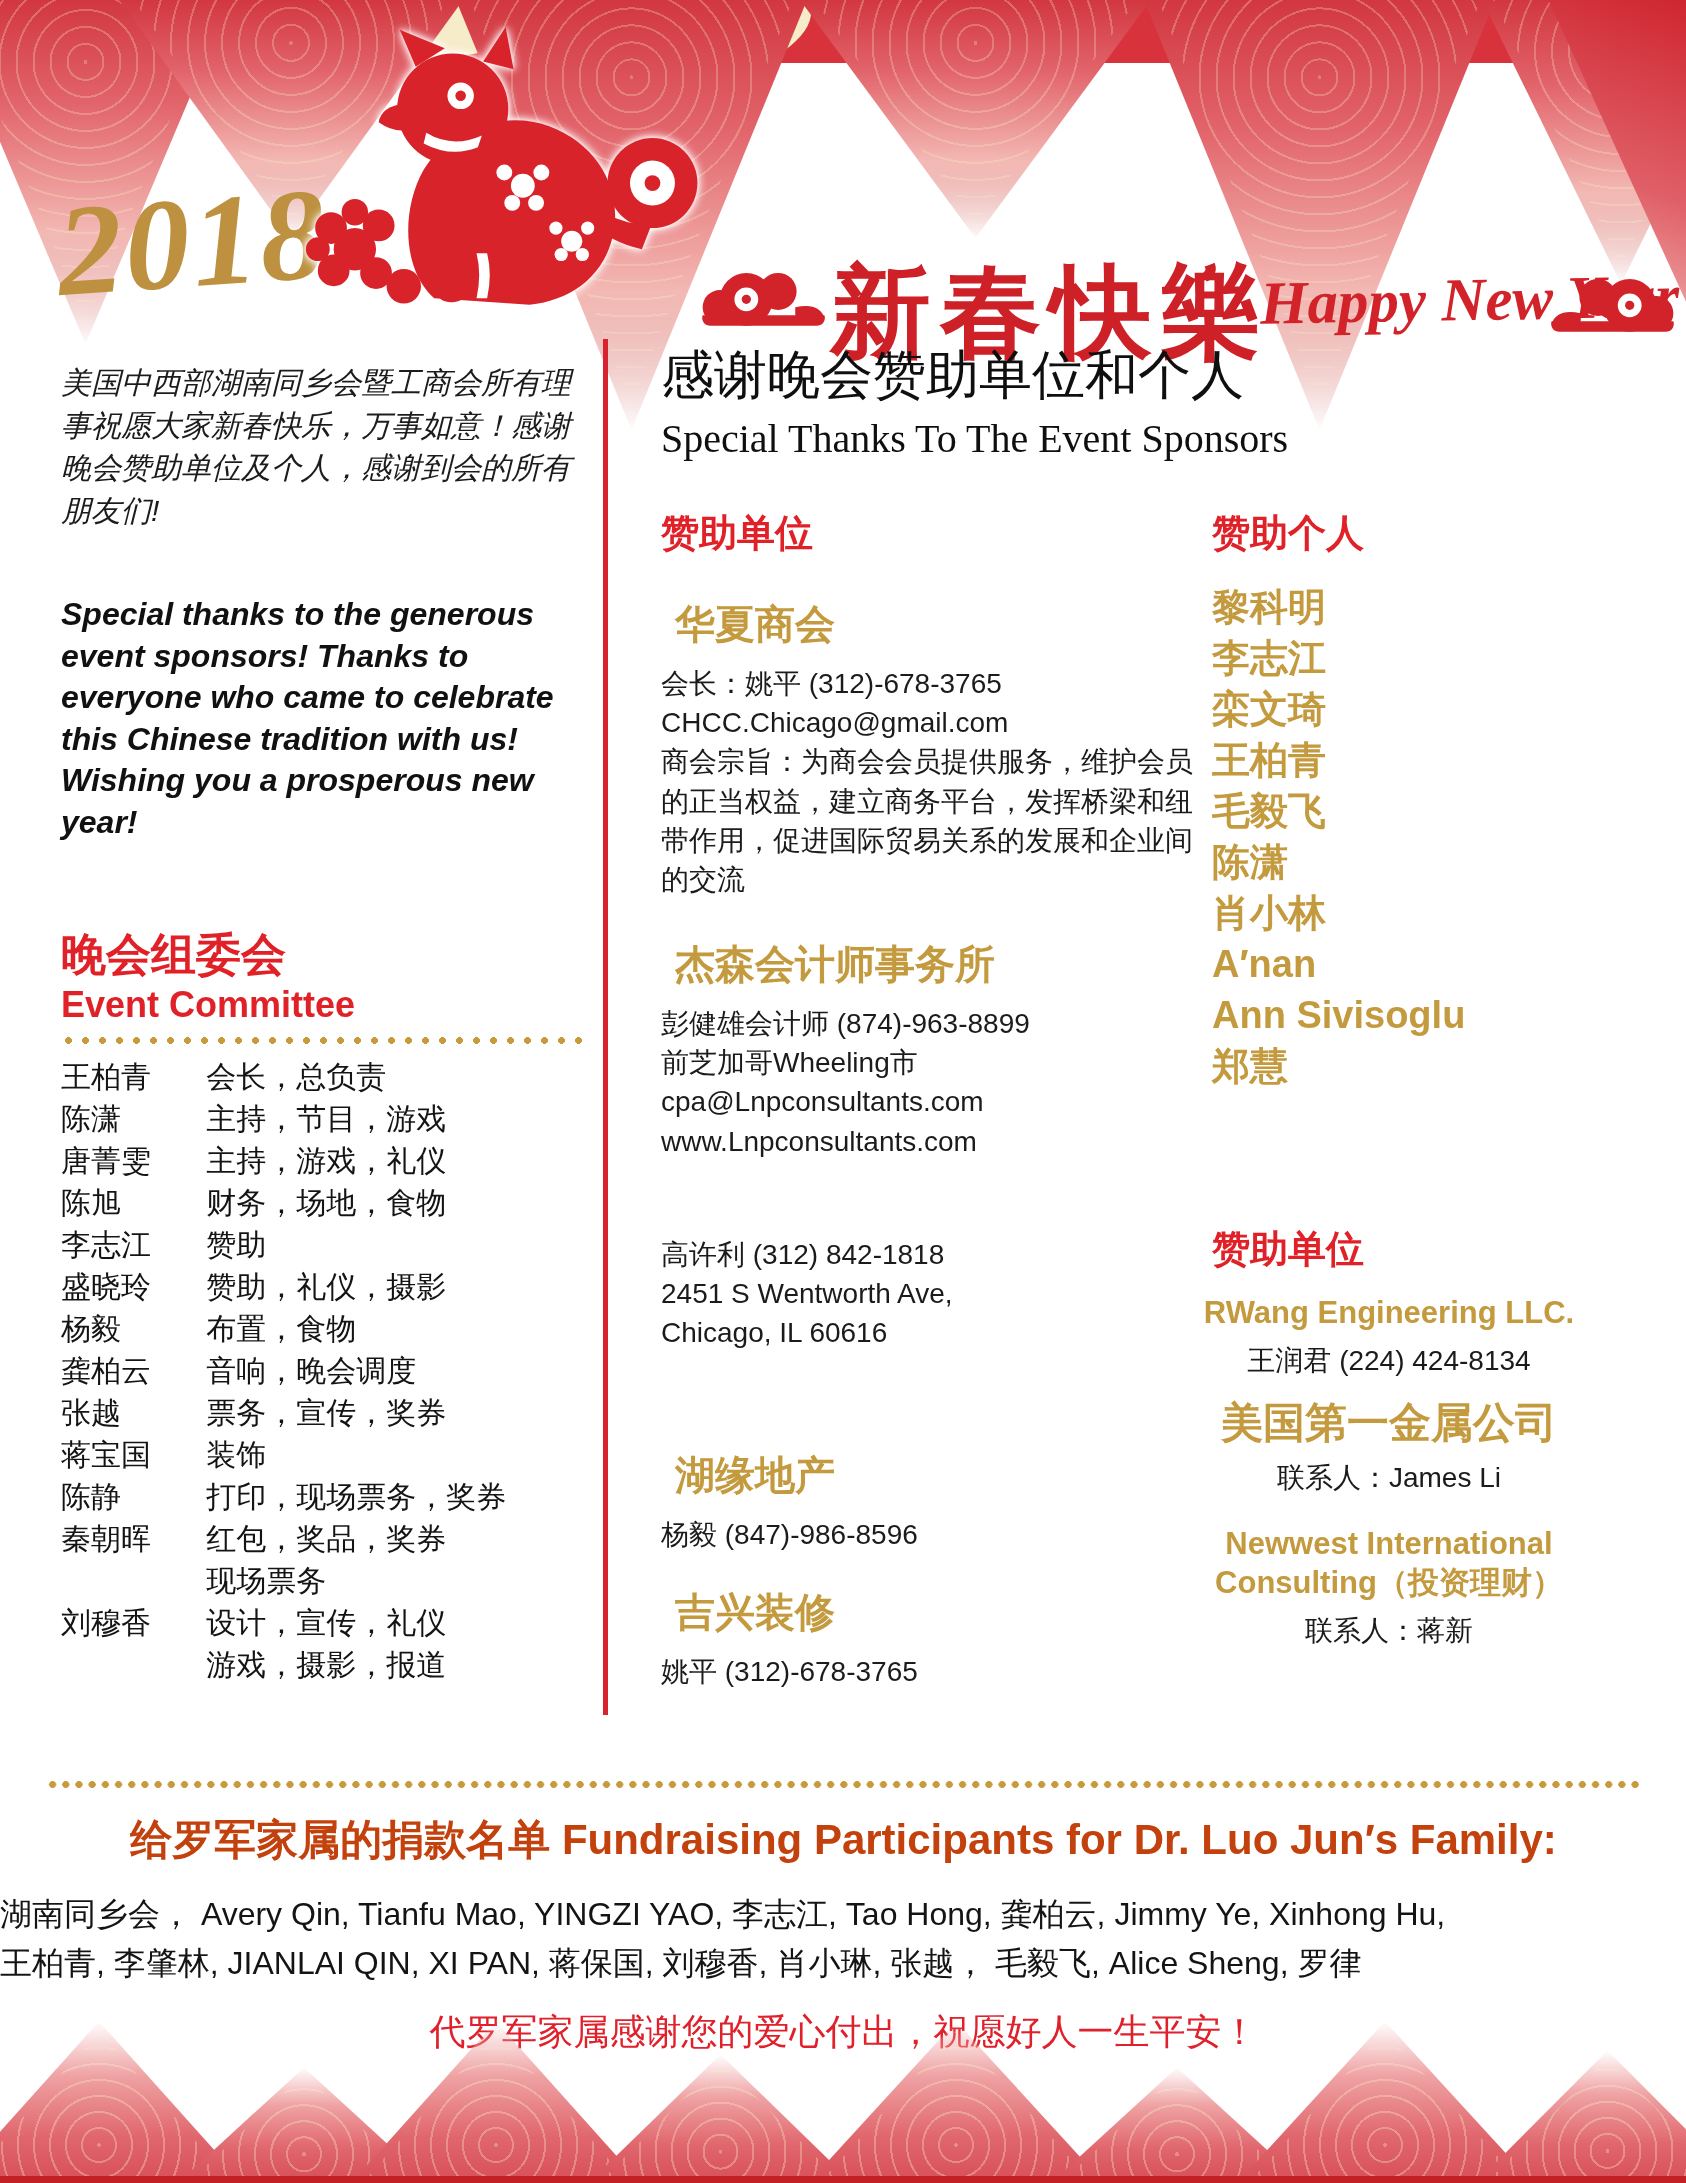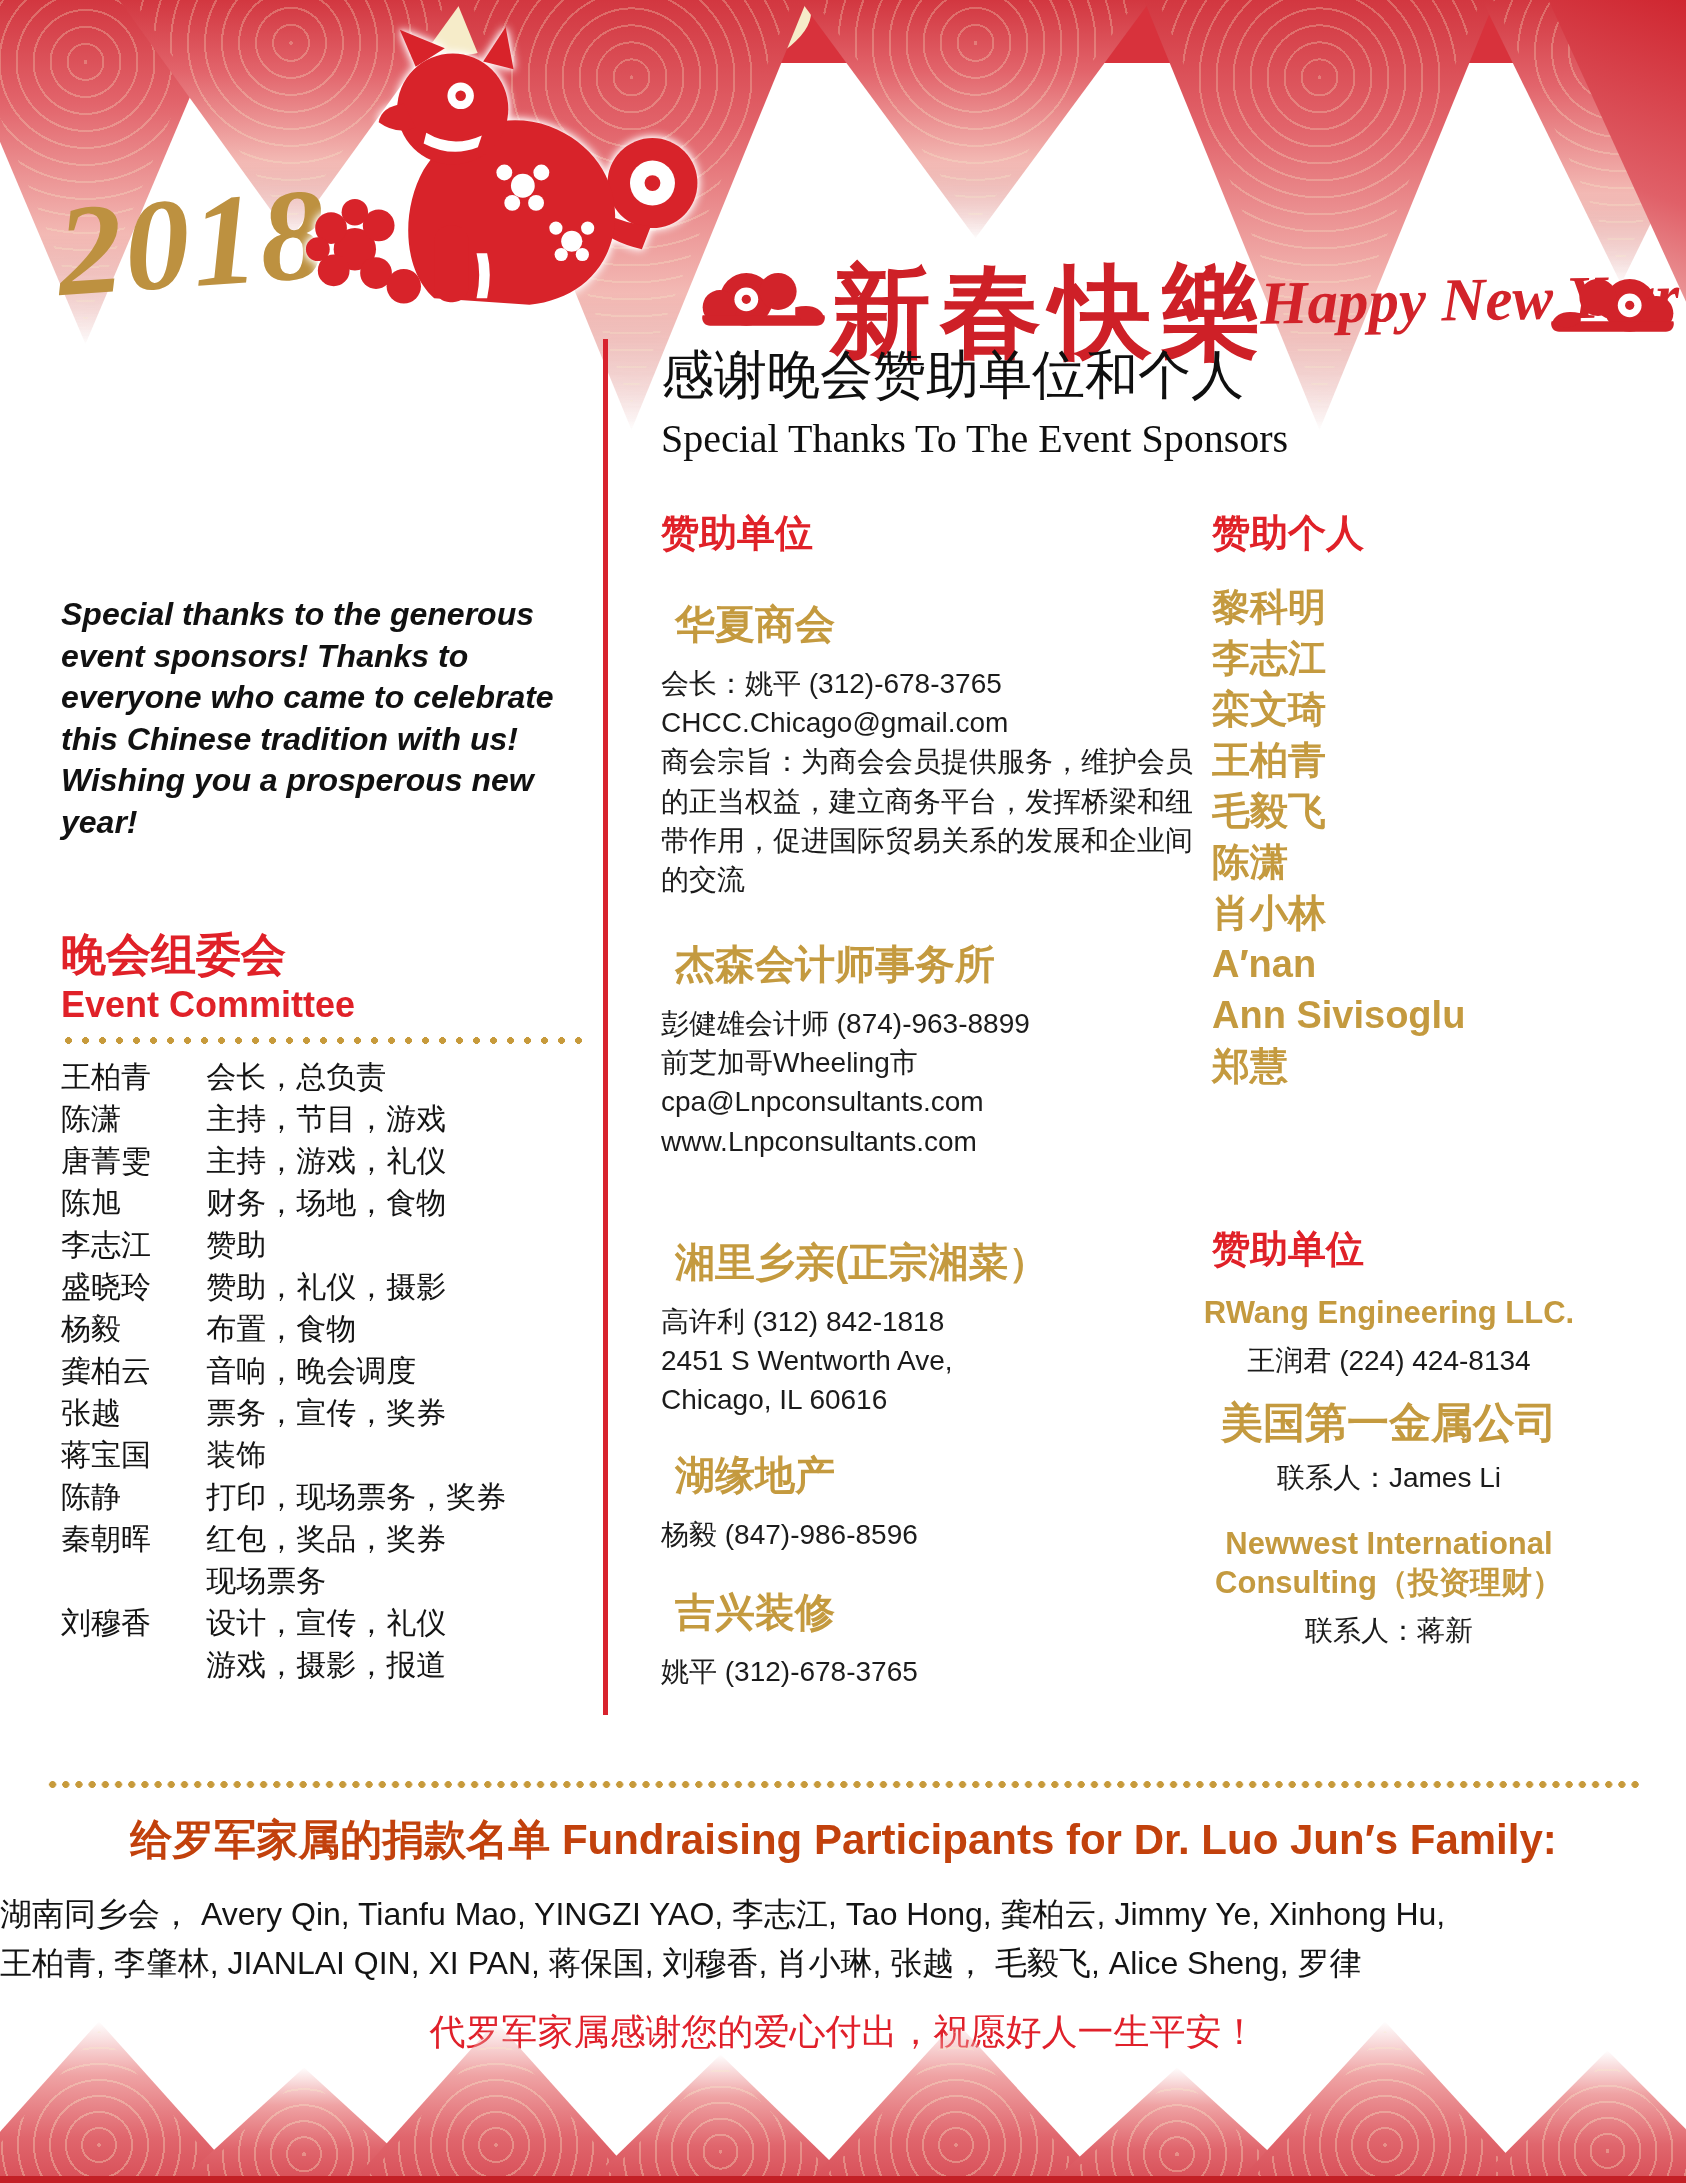--- a/index.html
+++ b/index.html
@@ -188,20 +188,21 @@
       <circle cx="38" cy="32" r="20"></circle>
         <circle cx="62" cy="26" r="14"></circle>
         <circle cx="18" cy="38" r="13"></circle>
       <path d="M5,44 h92 a6,6 0 0 1 -6,8 h-80 a6,6 0 0 1 -6,-8 Z"></path>
       <path d="M75,38 q18,-4 22,8 q-14,6 -22,-2 Z"></path>
       <circle cx="38" cy="32" r="9" fill="#fff"></circle>
         <circle cx="38" cy="32" r="3.5" fill="#d2232a"></circle>
     </svg>
   </div>
 
+  <div class="intro-cn">美国中西部湖南同乡会暨工商会所有理事祝愿大家新春快乐，万事如意！感谢晚会赞助单位及个人，感谢到会的所有朋友们!</div>
   <div class="intro-en">Special thanks to the generous event sponsors! Thanks to everyone who came to celebrate this Chinese tradition with us! Wishing you a prosperous new year!</div>
 
   <div class="cmte-title-cn">晚会组委会</div>
   <div class="cmte-title-en">Event Committee</div>
   <div class="dotline small"></div>
 
   <div class="cmte-table">
     <div class="name">王柏青</div>
       <div class="role">会长，总负责</div>
     <div class="name">陈潇</div>
@@ -245,21 +246,20 @@
     <div class="line">商会宗旨：为商会会员提供服务，维护会员的正当权益，建立商务平台，发挥桥梁和纽带作用，促进国际贸易关系的发展和企业间的交流</div>
   </div>
   <div class="sect s1">
     <div class="gold-h">杰森会计师事务所</div>
     <div class="line">彭健雄会计师  (874)-963-8899</div>
     <div class="line">前芝加哥Wheeling市</div>
     <div class="line">cpa@Lnpconsultants.com</div>
     <div class="line">www.Lnpconsultants.com</div>
   </div>
   <div class="sect s2">
-    <div class="gold-h">湘里乡亲(正宗湘菜）</div>
     <div class="line">高许利  (312) 842-1818</div>
     <div class="line">2451 S Wentworth Ave,</div>
     <div class="line">Chicago, IL 60616</div>
   </div>
   <div class="sect s3">
     <div class="gold-h">湖缘地产</div>
     <div class="line">杨毅   (847)-986-8596</div>
   </div>
   <div class="sect s4">
     <div class="gold-h">吉兴装修</div>

